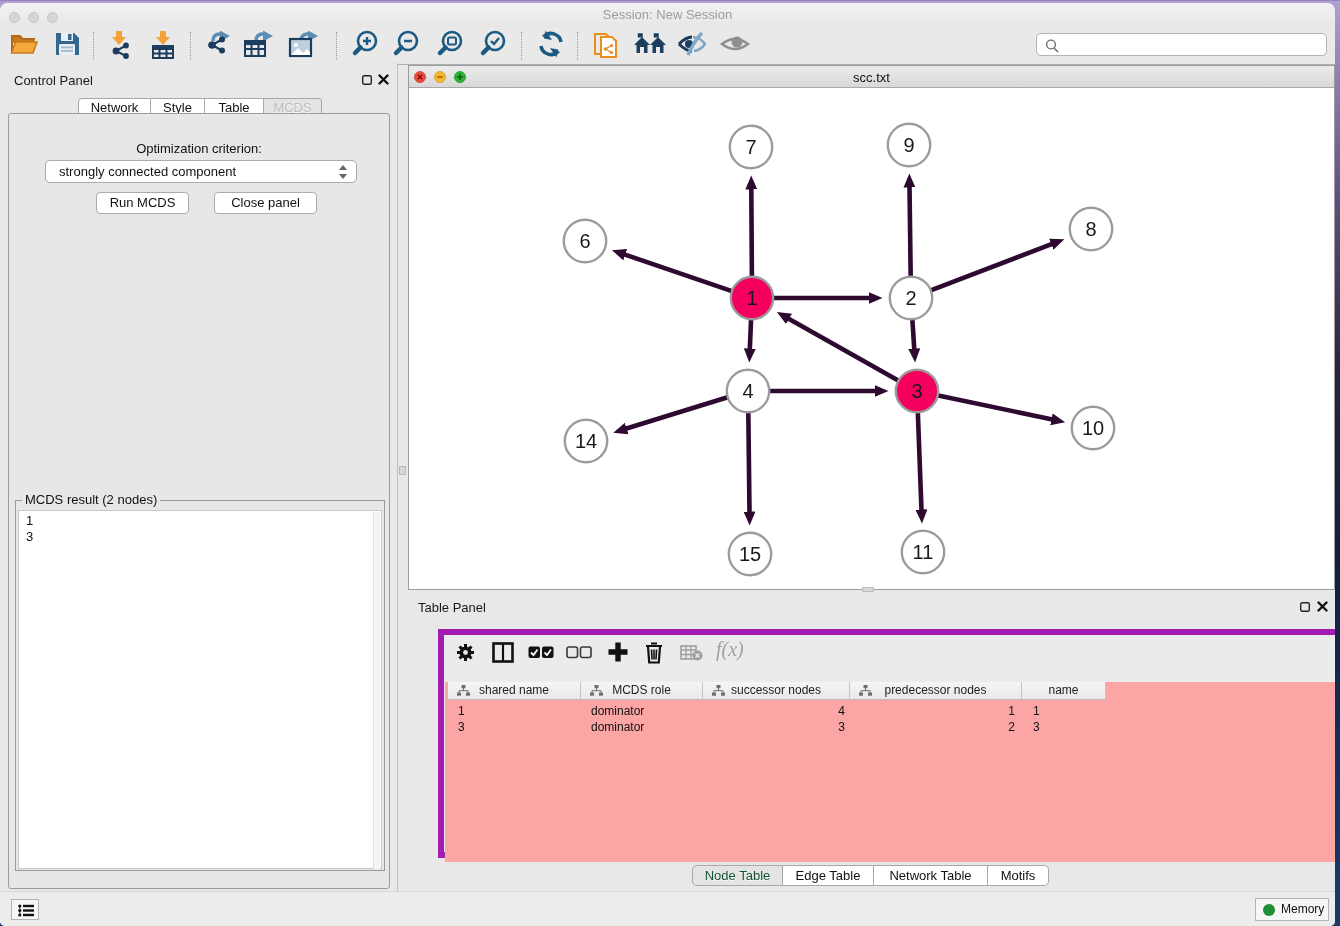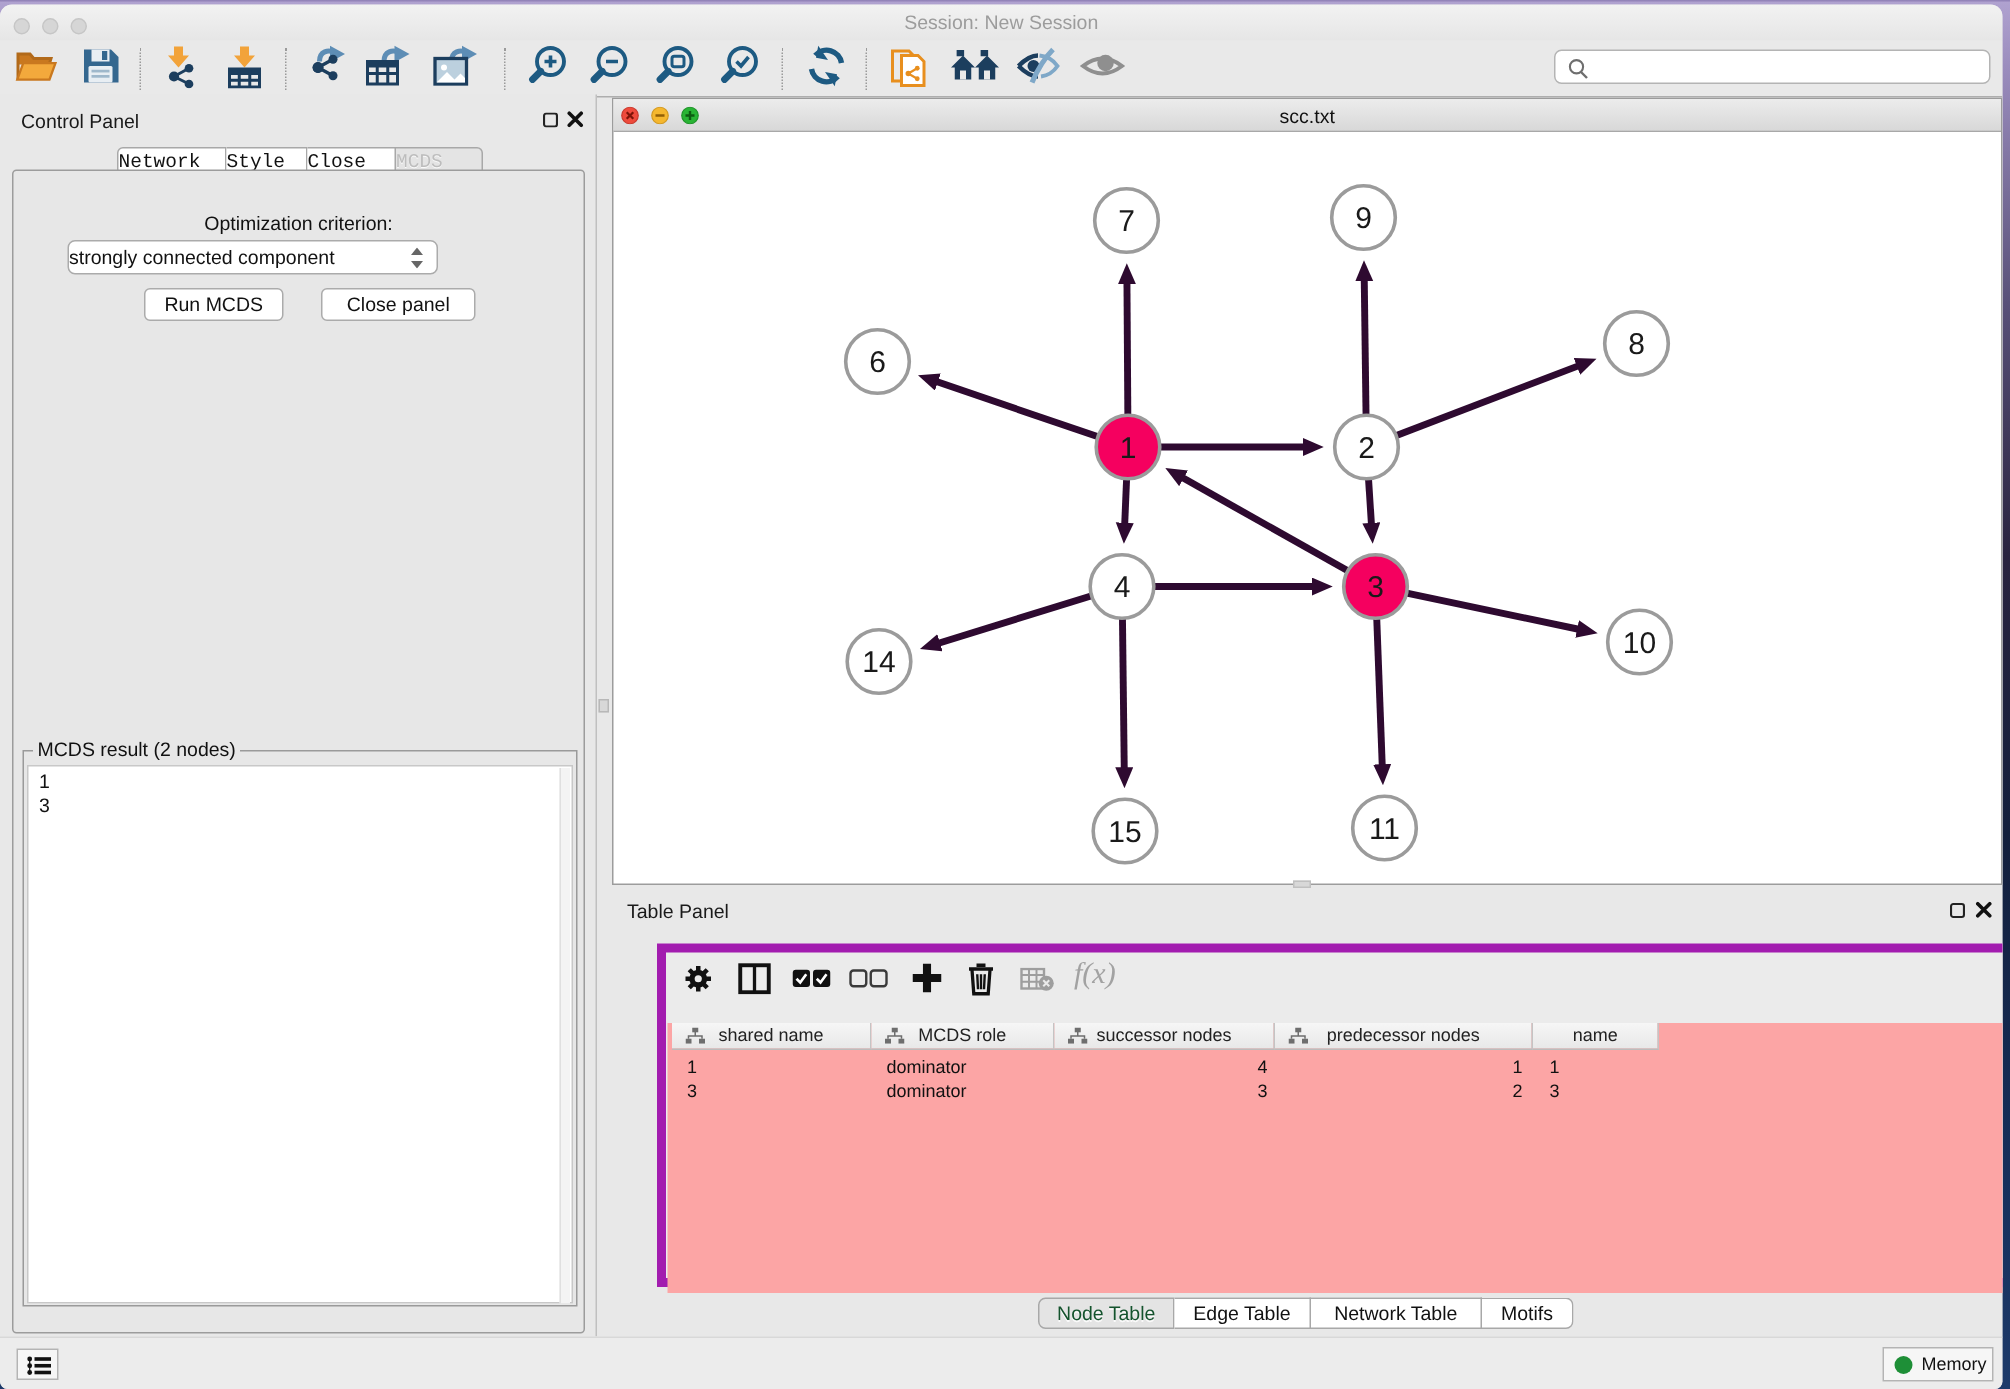--- a/index.html
+++ b/index.html
@@ -9,35 +9,35 @@
 #titlebar .light{position:absolute;top:9px;width:11px;height:11px;border-radius:50%;background:#d6d6d6;border:1px solid #c6c6c6;}
 #title{position:absolute;top:4px;width:100%;text-align:center;font-size:13px;color:#9c9c9c;}
 
 #toolbar{position:absolute;left:0;top:24px;width:100%;height:38px;background:#e9e9e9;border-bottom:1px solid #aeaeae;}
 .sep{position:absolute;top:5px;height:28px;border-left:1px dotted #9a9a9a;}
 .tbi{position:absolute;top:2px;}
 #search{position:absolute;left:1036px;top:6px;width:291px;height:23px;background:#fff;border:1px solid #b4b4b4;border-radius:5px;}
 
 #cp{position:absolute;left:0;top:60px;width:398px;height:828px;background:#e8e8e8;border-right:1px solid #c0c0c0;}
 #cp-title{position:absolute;left:14px;top:10px;font-size:13px;color:#1a1a1a;}
-.tab{position:absolute;top:35px;height:19px;background:#fff;border:1px solid #a8a8a8;font-size:13px;color:#111;line-height:18px;font-family:Liberation Mono, monospace;}
+.tab{position:absolute;top:35px;height:19px;background:#fff;border:1px solid #a8a8a8;font-size:13px;color:#111;text-align:center;line-height:18px;}
 .tabsel{background:#e4e4e4;color:#bdbdbd;text-shadow:0 1px 0 #fafafa;}
 #cp-pane{position:absolute;left:8px;top:50px;width:382px;height:776px;border:1px solid #9c9c9c;border-radius:3px;background:#e7e7e7;}
 
 #nw{position:absolute;left:408px;top:62px;width:927px;height:525px;background:#fff;border:1px solid #9c9c9c;}
 #nw-bar{position:absolute;left:0;top:0;width:100%;height:22px;background:linear-gradient(#ececec,#d8d8d8);border-bottom:1px solid #a8a8a8;}
 
 #tp{position:absolute;left:408px;top:587px;width:927px;height:301px;background:#e8e8e8;}
 #tp-box{position:absolute;left:6px;top:39px;width:913px;height:229px;background:#ebebeb;border:6px solid #a21caf;margin-left:24px;}
 #tbl{position:absolute;left:1px;top:47px;width:909px;height:180px;background:#fca5a5;}
 .hcell{position:absolute;top:0;height:18px;background:linear-gradient(#f6f6f6,#e8e8e8);border-right:1px solid #c4c4c4;border-bottom:1px solid #bcbcbc;font-size:12px;color:#222;text-align:center;line-height:17px;}
 .btab{position:absolute;top:275px;height:21px;background:#fff;border:1px solid #a8a8a8;font-size:13px;color:#111;text-align:center;line-height:20px;}
 
 #status{position:absolute;left:0;top:888px;width:1335px;height:35px;background:#ececec;border-top:1px solid #d8d8d8;}
-#combo{position:absolute;left:36px;top:46px;width:247px;height:23px;background:#fff;border:1px solid #ababab;border-radius:5px;font-size:13px;color:#111;line-height:21px;}
+#combo{position:absolute;left:36px;top:46px;width:312px;height:23px;background:#fff;border:1px solid #ababab;border-radius:5px;font-size:13px;color:#111;line-height:21px;padding-left:13px;}
 .pbtn{position:absolute;top:78px;height:22px;background:#fff;border:1px solid #ababab;border-radius:4px;font-size:13px;color:#111;text-align:center;line-height:20px;}
 #mcds{position:absolute;left:6px;top:386px;width:370px;height:371px;border:1px solid #9a9a9a;background:#e7e7e7;}
 #mcds legend{position:absolute;top:-9px;left:6px;font-size:13px;color:#111;padding:0 3px;background:#e7e7e7;}
 #mcds-in{position:absolute;left:2px;top:9px;width:364px;height:359px;background:#fff;border:1px solid #c8c8c8;font-size:13px;color:#111;line-height:16px;padding:2px 0 0 7px;}
 #lstatus{position:absolute;left:11px;top:896px;width:28px;height:21px;background:#f6f6f6;border:1px solid #b4b4b4;z-index:5;}
 #memory{position:absolute;left:1255px;top:6px;width:74px;height:23px;background:#f6f6f6;border:1px solid #b4b4b4;font-size:12px;color:#111;text-align:left;line-height:21px;padding-left:25px;}
 #memory i{position:absolute;left:7px;top:5px;width:12px;height:12px;border-radius:50%;background:#1e8f37;}
 .hico{position:absolute;top:3px;}
 .cell{position:absolute;font-size:12px;color:#111;line-height:16px;}
 </style></head><body>
@@ -186,21 +186,21 @@
   <div id="cp">
     <div id="cp-title">Control Panel</div>
     <svg style="position:absolute;left:362px;top:12px" width="10" height="10" viewBox="0 0 10 10">
         <rect x="0.7" y="0.7" width="8.6" height="8.6" rx="1.5" fill="none" stroke="#222" stroke-width="1.4"></rect>
       </svg>
     <svg style="position:absolute;left:378px;top:11px" width="11" height="11" viewBox="0 0 11 11">
         <path d="M1.5 1.5 L9.5 9.5 M9.5 1.5 L1.5 9.5" stroke="#111" stroke-width="2.4" stroke-linecap="round"></path>
       </svg>
     <div class="tab" style="left:78px;width:73px;border-radius:4px 0 0 4px;">Network</div>
     <div class="tab" style="left:151px;width:54px;border-left:none;">Style</div>
-    <div class="tab" style="left:205px;width:59px;border-left:none;">Close</div>
+    <div class="tab" style="left:205px;width:59px;border-left:none;">Table</div>
     <div class="tab tabsel" style="left:264px;width:58px;border-left:none;border-radius:0 4px 4px 0;">MCDS</div>
     <div id="cp-pane">
       <div style="position:absolute;left:0;top:27px;width:100%;text-align:center;font-size:13px;color:#111;">Optimization criterion:</div>
       <div id="combo">strongly connected component
         <svg style="position:absolute;right:8px;top:4px" width="10" height="14" viewBox="0 0 10 14">
             <path d="M5 0 L9 5 H1 z" fill="#666"></path>
             <path d="M5 14 L9 9 H1 z" fill="#666"></path>
           </svg>
       </div>
       <div class="pbtn" style="left:87px;width:93px;">Run MCDS</div>

